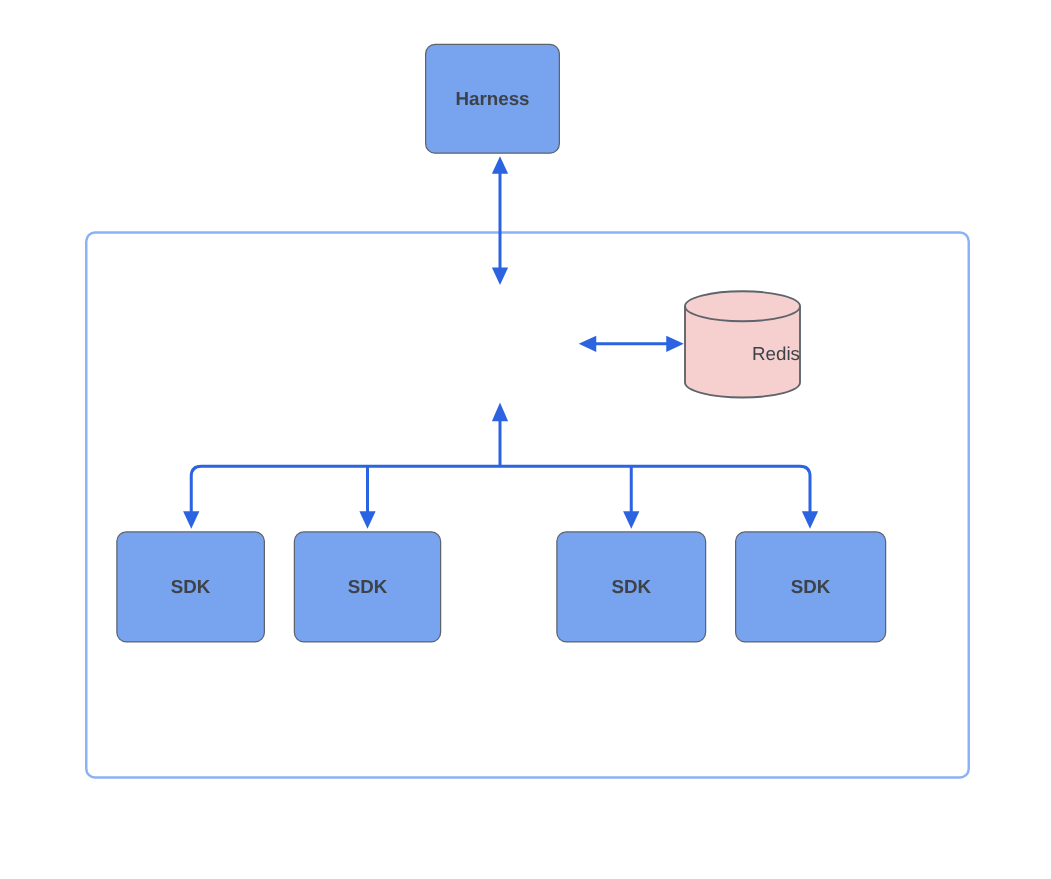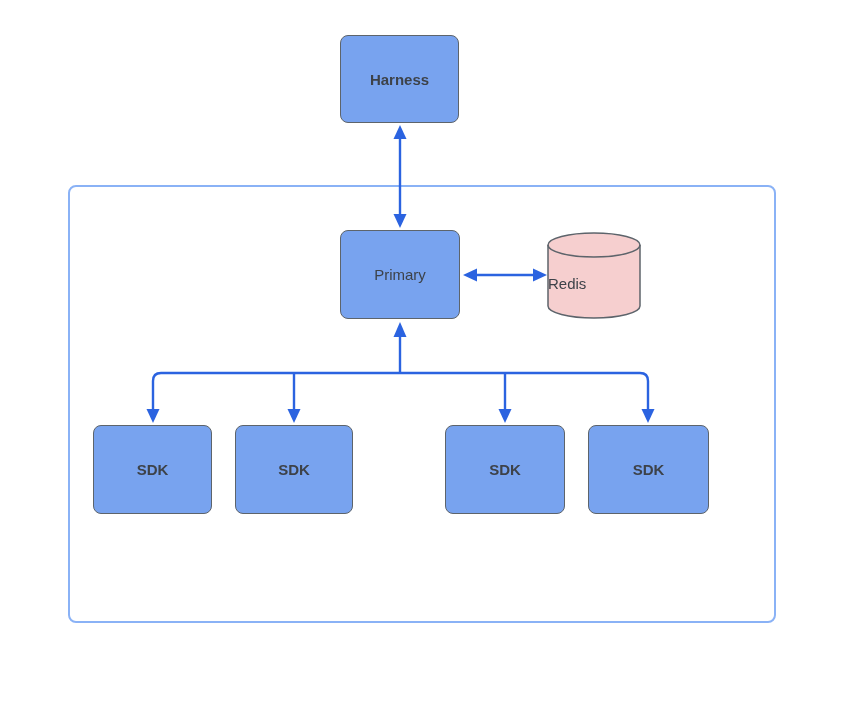--- a/index.html
+++ b/index.html
@@ -62,21 +62,21 @@
     justify-content: center;
     font-size: 15px;
     color: #3d4249;
     z-index: 3;
   }
   .node.bold { font-weight: bold; }
   .free-label {
     position: absolute;
     display: flex;
     align-items: center;
-    justify-content: flex-start;
+    justify-content: flex-end;
     font-size: 15px;
     color: #3d4249;
     z-index: 3;
   }
   .diagram-title {
     position: absolute;
     left: 240px;
     top: 560px;
     width: 300px;
     height: 40px;
@@ -122,27 +122,24 @@
       <polygon class="head" points="498.5,409 511.5,409 505,423"></polygon>
       <polygon class="head" points="641.5,409 654.5,409 648,423"></polygon>
     </g>
 
     <g>
       <path class="cyl-outline" d="M548,245 A46,12 0 0 1 640,245 L640,306 A46,12 0 0 1 548,306 Z"></path>
       <path class="cyl-rim" d="M548,245 A46,12 0 0 0 640,245"></path>
     </g>
   </svg>
 
-  <div class="node bold" style="left:340px; top:35px; width:119px; height:88px;">
+  <div class="node bold" style="left:340px; top:35px; width:108px; height:88px;">
     <span>Harness</span>
   </div>
 
-  <div class="node" style="left:340px; top:230px; width:120px; height:89px;">
-    <span>Primary</span>
-  </div>
 
   <div class="free-label" style="left:548px; top:263px; width:92px; height:40px;">
     <span>Redis</span>
   </div>
 
   <div class="node bold" style="left:93px; top:425px; width:119px; height:89px;">
     <span>SDK</span>
   </div>
   <div class="node bold" style="left:235px; top:425px; width:118px; height:89px;">
     <span>SDK</span>

